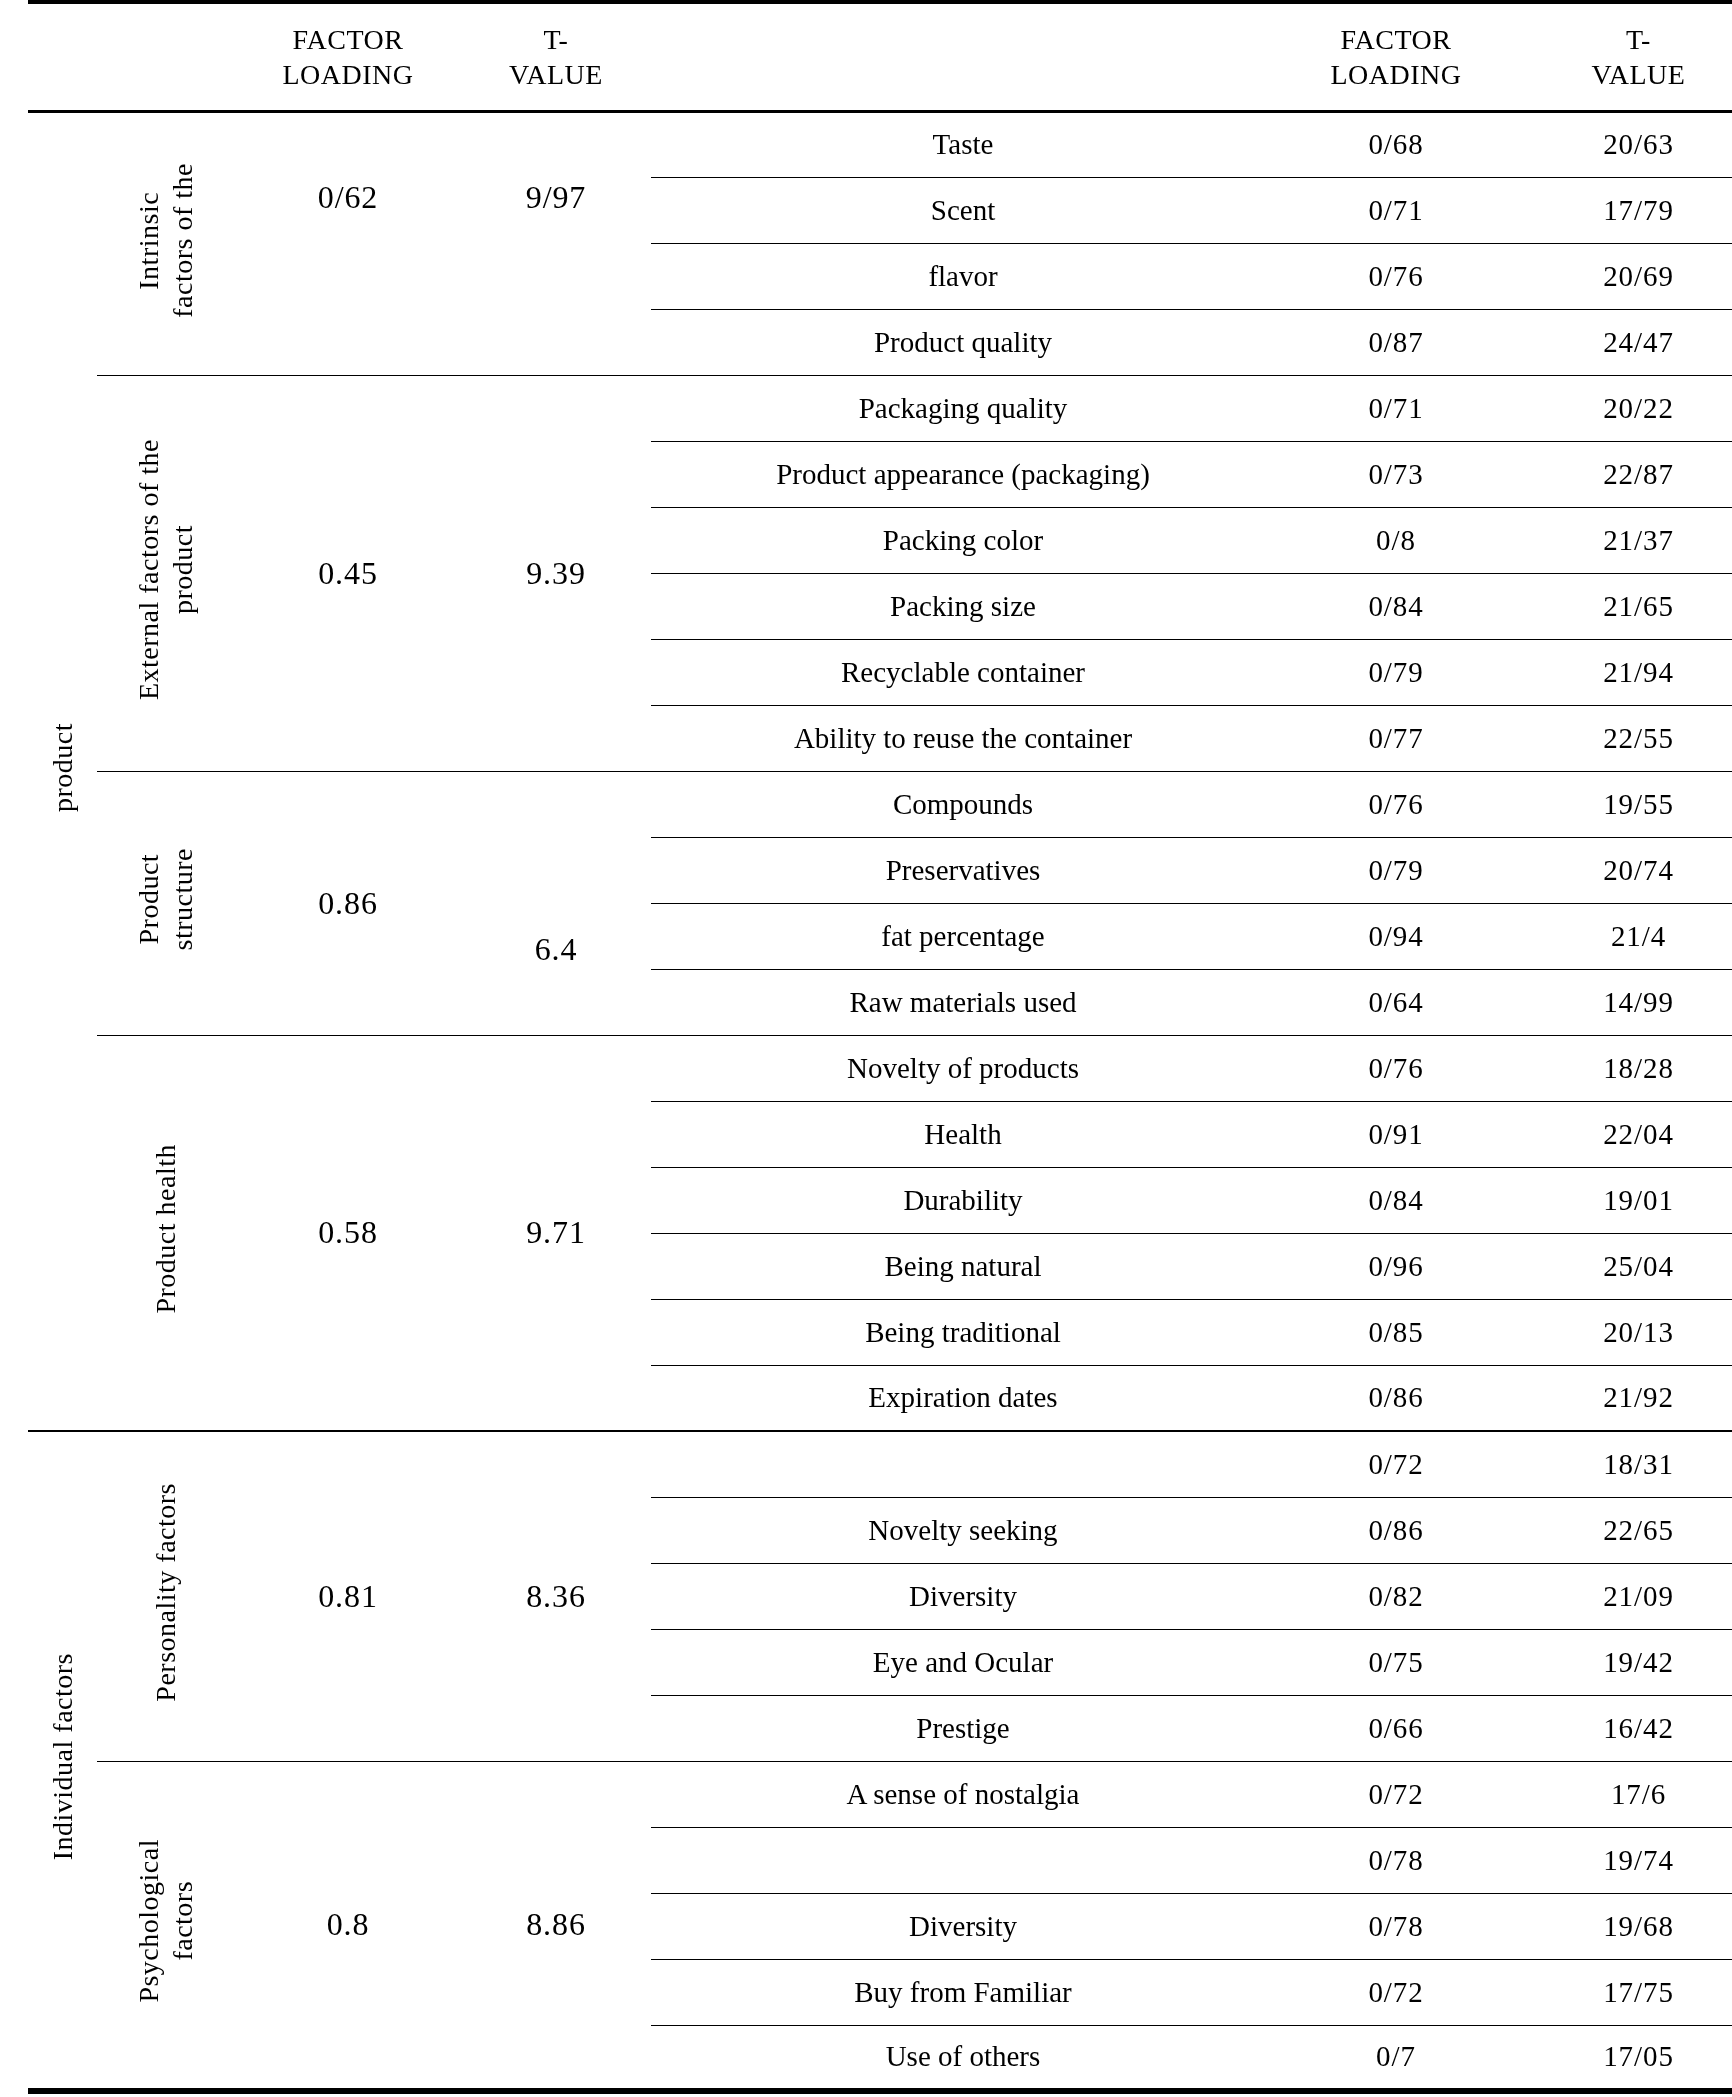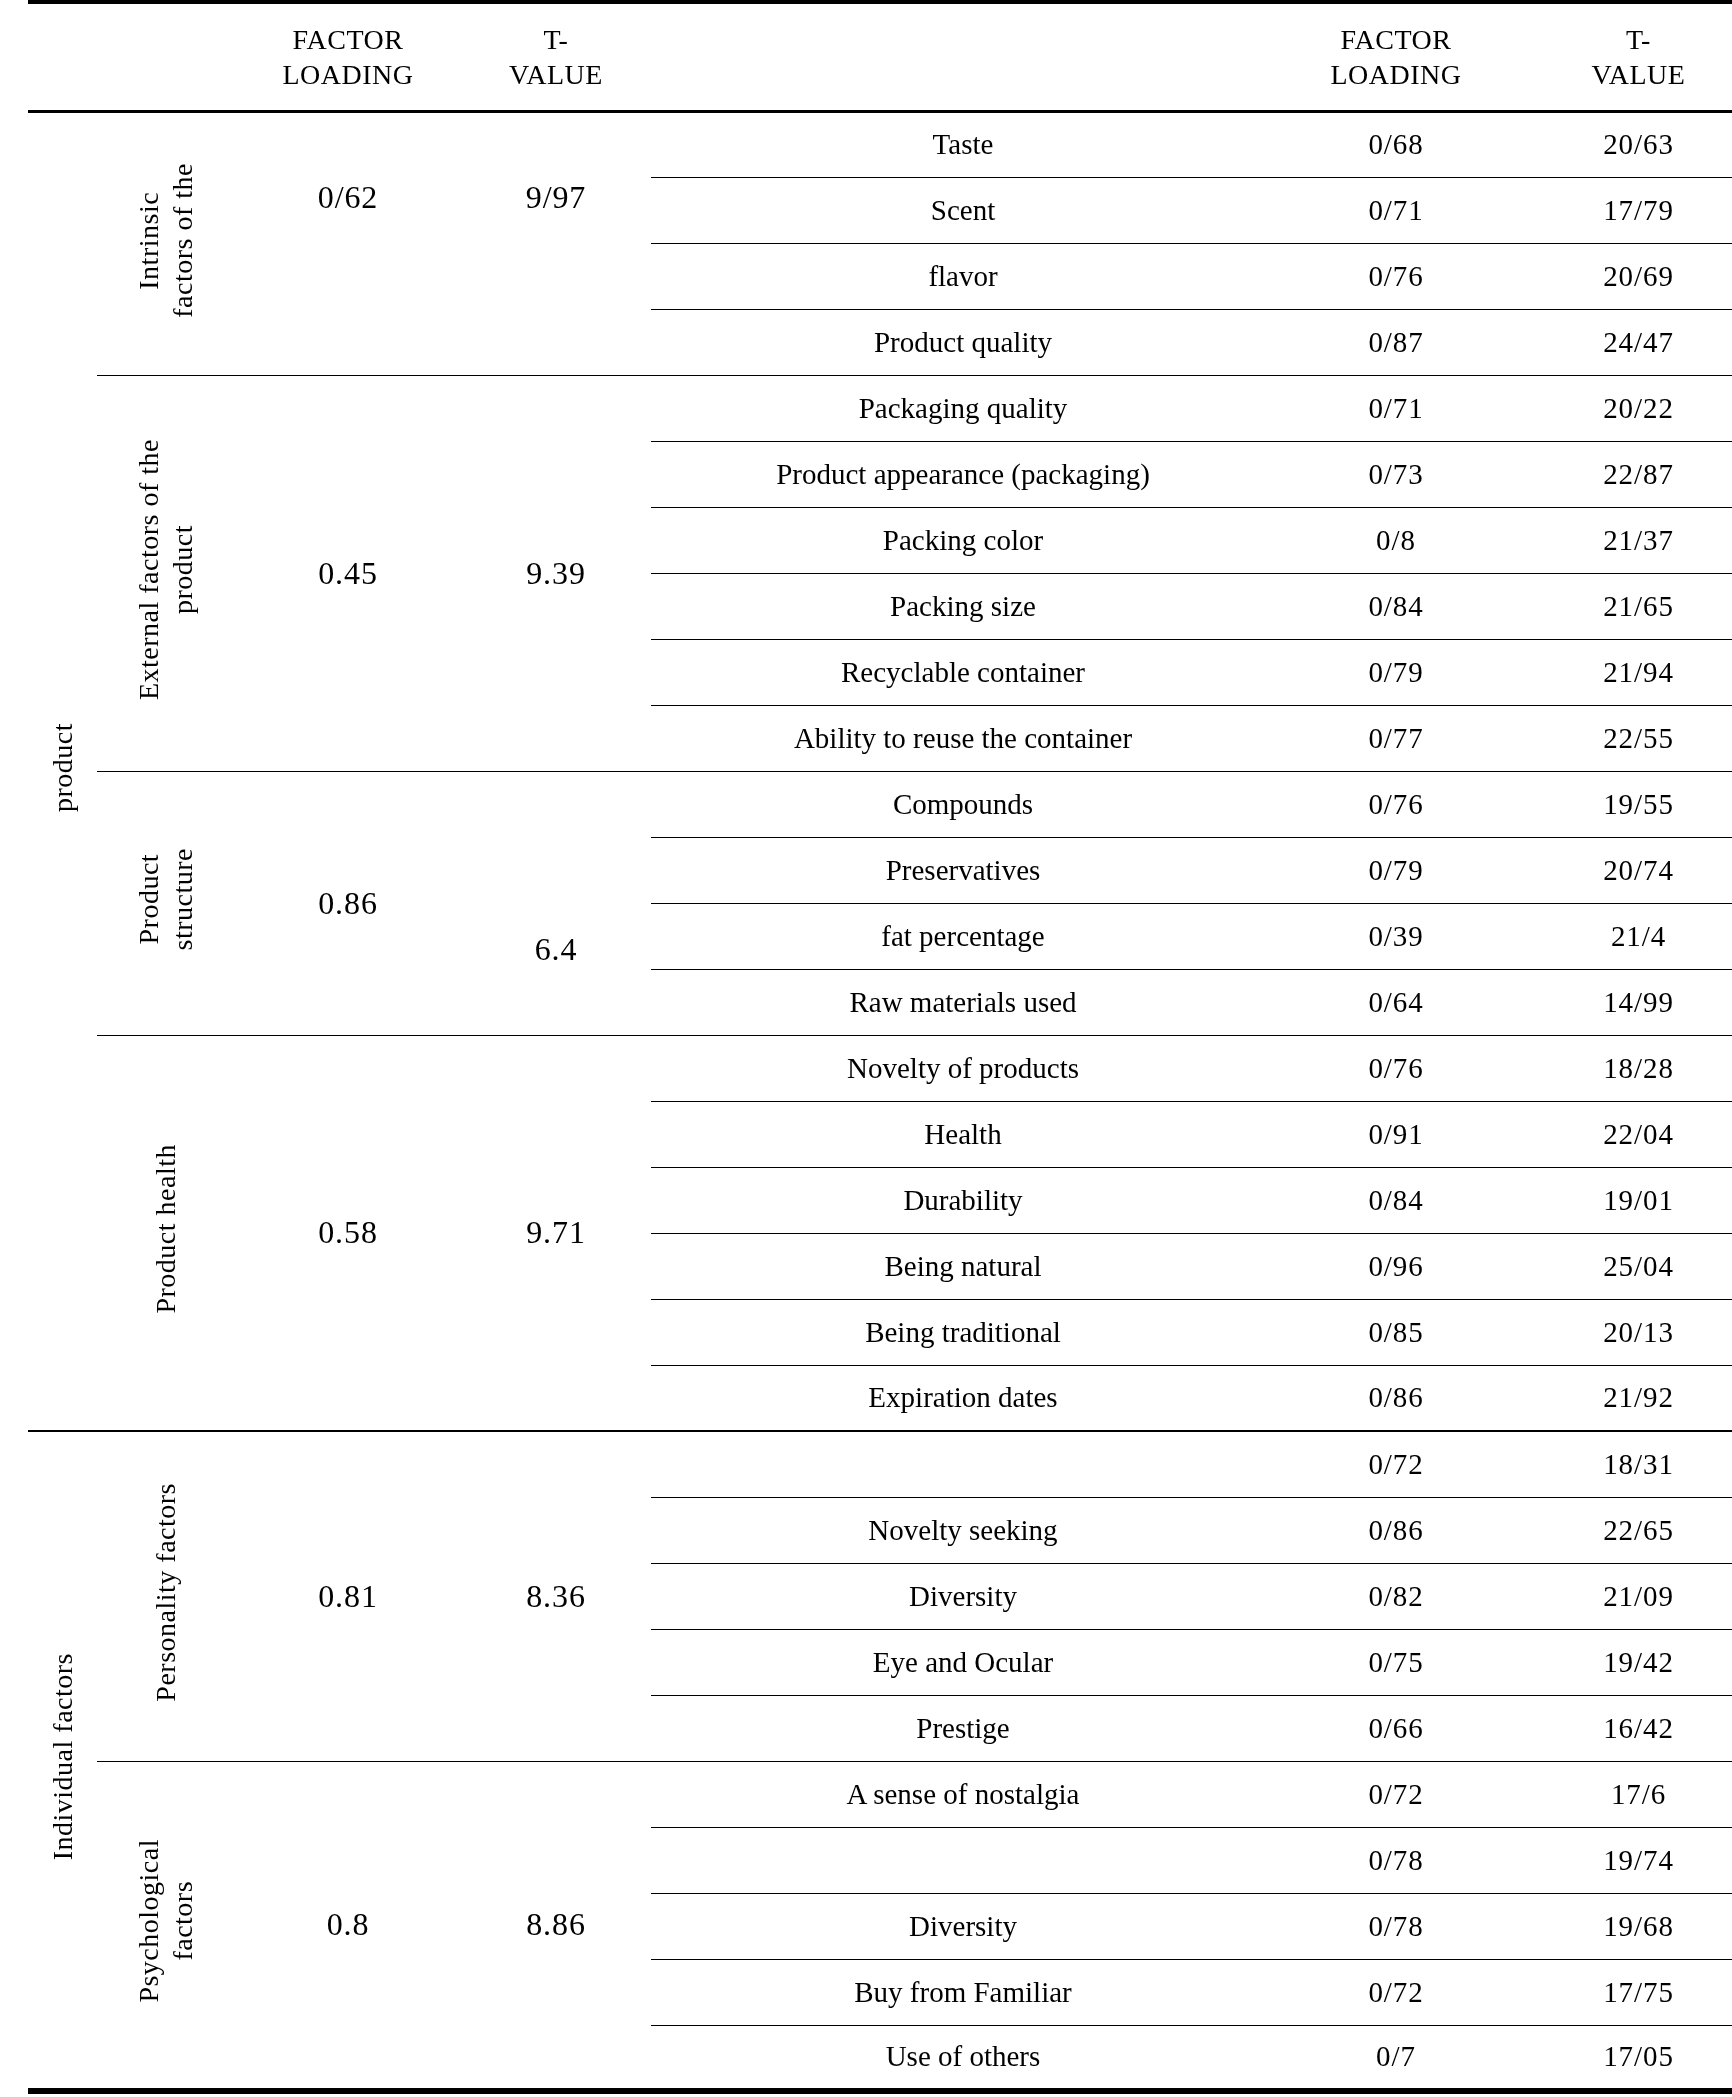--- a/index.html
+++ b/index.html
@@ -149,21 +149,21 @@
       <td class="item val">0/76</td>
       <td class="item val">19/55</td>
     </tr>
     <tr>
       <td class="item name">Preservatives</td>
       <td class="item val">0/79</td>
       <td class="item val">20/74</td>
     </tr>
     <tr>
       <td class="item name">fat percentage</td>
-      <td class="item val">0/39</td>
+      <td class="item val">0/94</td>
       <td class="item val">21/4</td>
     </tr>
     <tr>
       <td class="item name">Raw materials used</td>
       <td class="item val">0/64</td>
       <td class="item val">14/99</td>
     </tr>
 
     <tr>
       <td class="vert obreak" rowspan="6"><span class="vtext">Product health</span></td>

